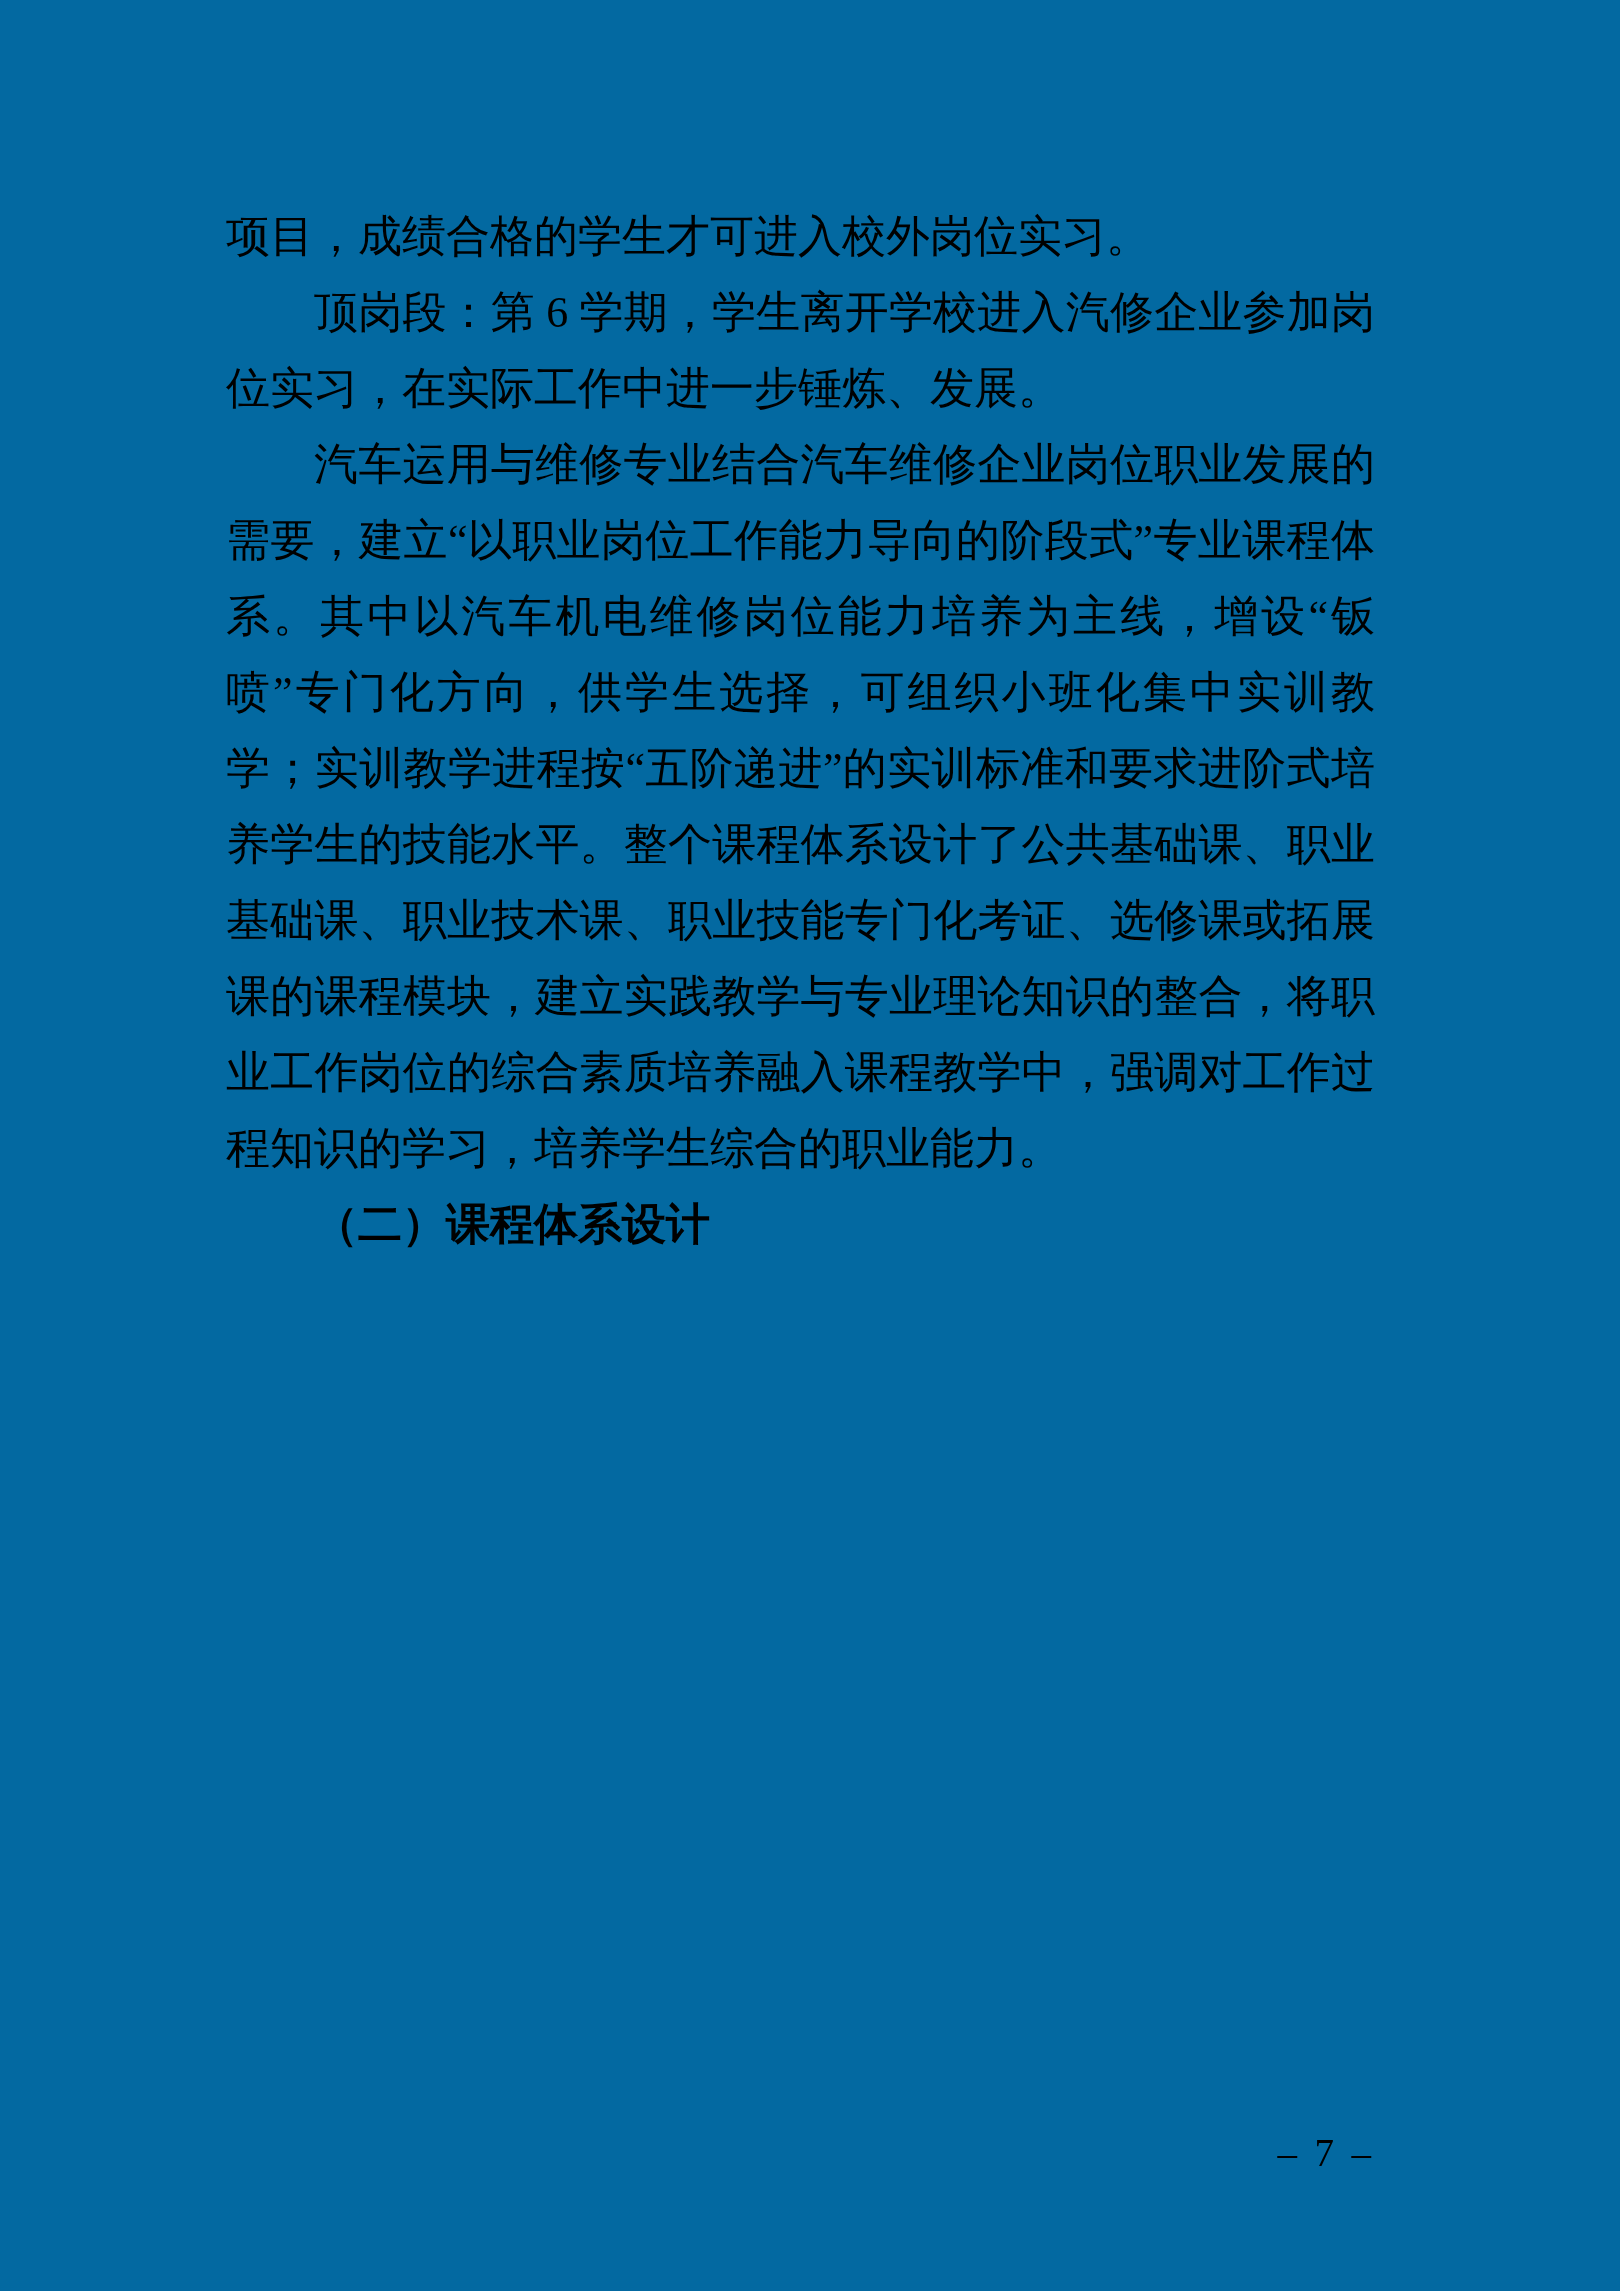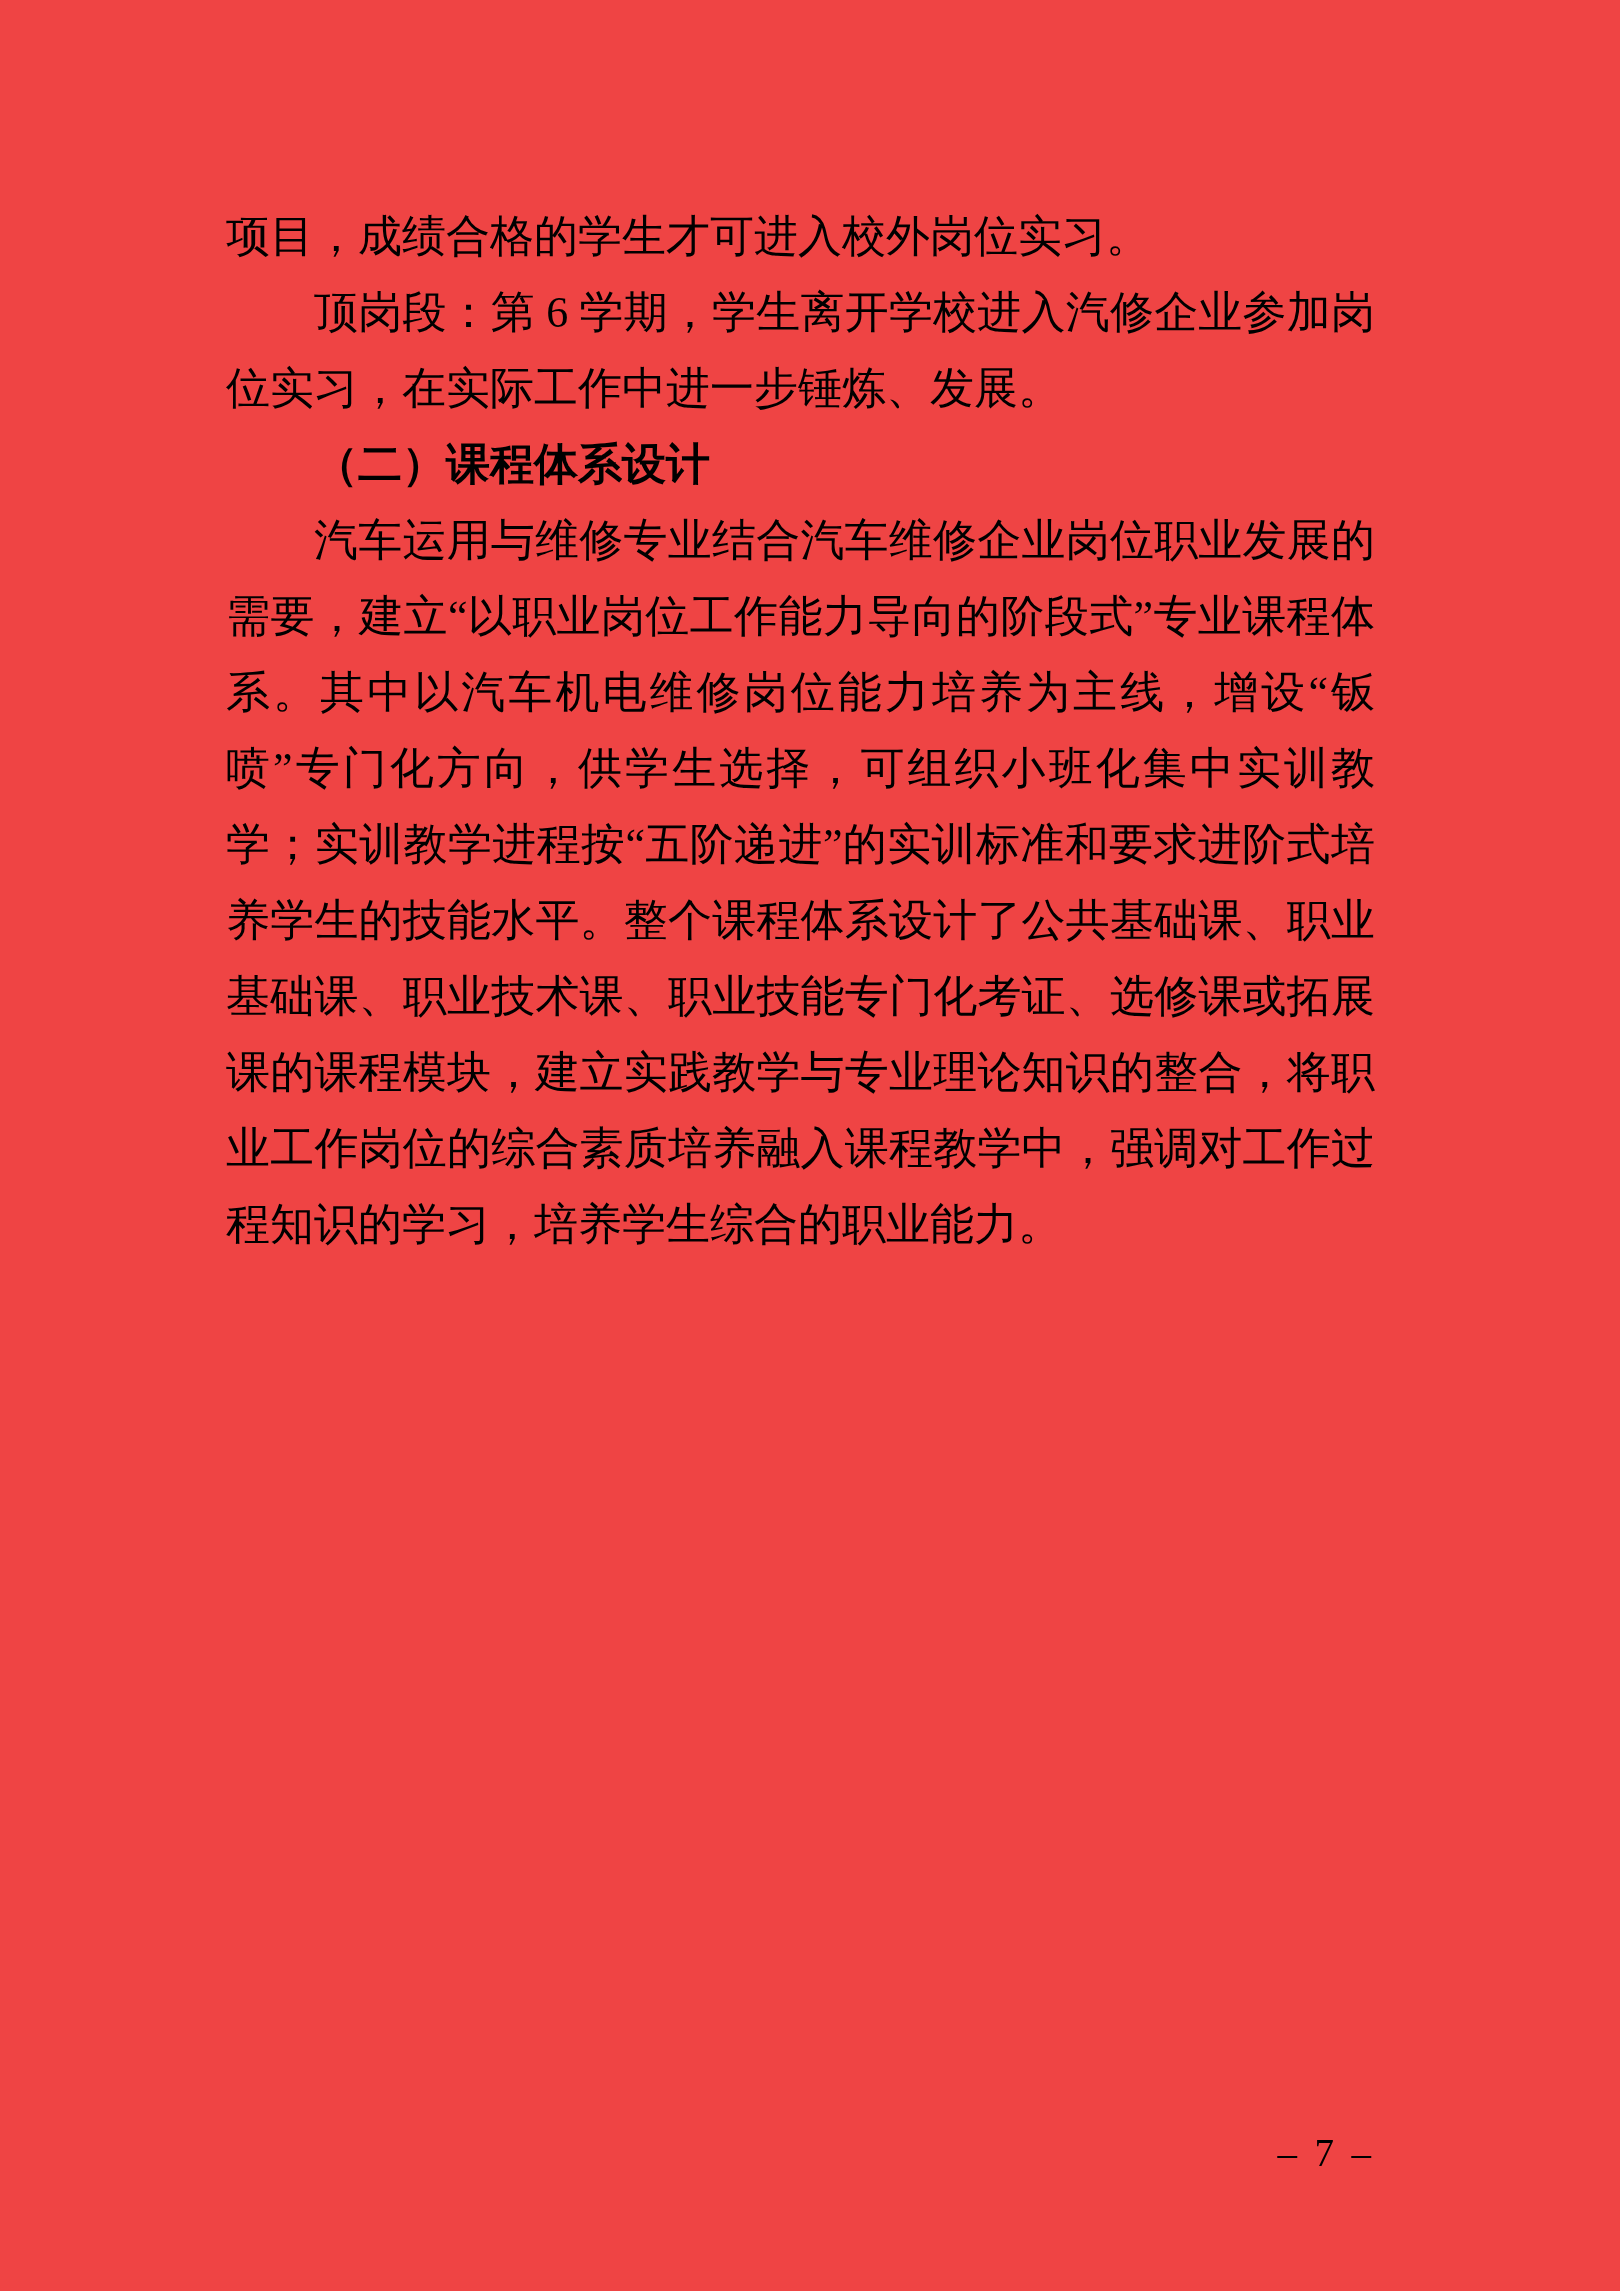--- a/index.html
+++ b/index.html
@@ -11,21 +11,21 @@
     width: 1620px;
     height: 2292px;
     background: #ffffff;
     font-family: "Liberation Serif", "DejaVu Serif", serif;
     color: #000000;
     overflow: hidden;
   }
   .page {
     position: absolute;
     inset: 0;
-    background: #ef4444;
+    background: #0369a1;
   }
   .text-block {
     position: absolute;
     left: 226px;
     top: 199px;
     width: 1149px;
     font-size: 44px;
     line-height: 76px;
     text-align: justify;
     letter-spacing: 0;
@@ -53,20 +53,20 @@
   }
 </style>
 </head>
 <body>
 
 <div class="page">
 
   <div class="text-block">
     <p class="para no-indent">项目，成绩合格的学生才可进入校外岗位实习。</p>
     <p class="para">顶岗段：第 6 学期，学生离开学校进入汽修企业参加岗位实习，在实际工作中进一步锤炼、发展。</p>
+    <p class="para">汽车运用与维修专业结合汽车维修企业岗位职业发展的需要，建立“以职业岗位工作能力导向的阶段式”专业课程体系。其中以汽车机电维修岗位能力培养为主线，增设“钣喷”专门化方向，供学生选择，可组织小班化集中实训教学；实训教学进程按“五阶递进”的实训标准和要求进阶式培养学生的技能水平。整个课程体系设计了公共基础课、职业基础课、职业技术课、职业技能专门化考证、选修课或拓展课的课程模块，建立实践教学与专业理论知识的整合，将职业工作岗位的综合素质培养融入课程教学中，强调对工作过程知识的学习，培养学生综合的职业能力。</p>
     <p class="para heading">（二）课程体系设计</p>
-    <p class="para">汽车运用与维修专业结合汽车维修企业岗位职业发展的需要，建立“以职业岗位工作能力导向的阶段式”专业课程体系。其中以汽车机电维修岗位能力培养为主线，增设“钣喷”专门化方向，供学生选择，可组织小班化集中实训教学；实训教学进程按“五阶递进”的实训标准和要求进阶式培养学生的技能水平。整个课程体系设计了公共基础课、职业基础课、职业技术课、职业技能专门化考证、选修课或拓展课的课程模块，建立实践教学与专业理论知识的整合，将职业工作岗位的综合素质培养融入课程教学中，强调对工作过程知识的学习，培养学生综合的职业能力。</p>
   </div>
 
   <div class="page-footer">– 7 –</div>
 
 </div>
 
 
 </body></html>

